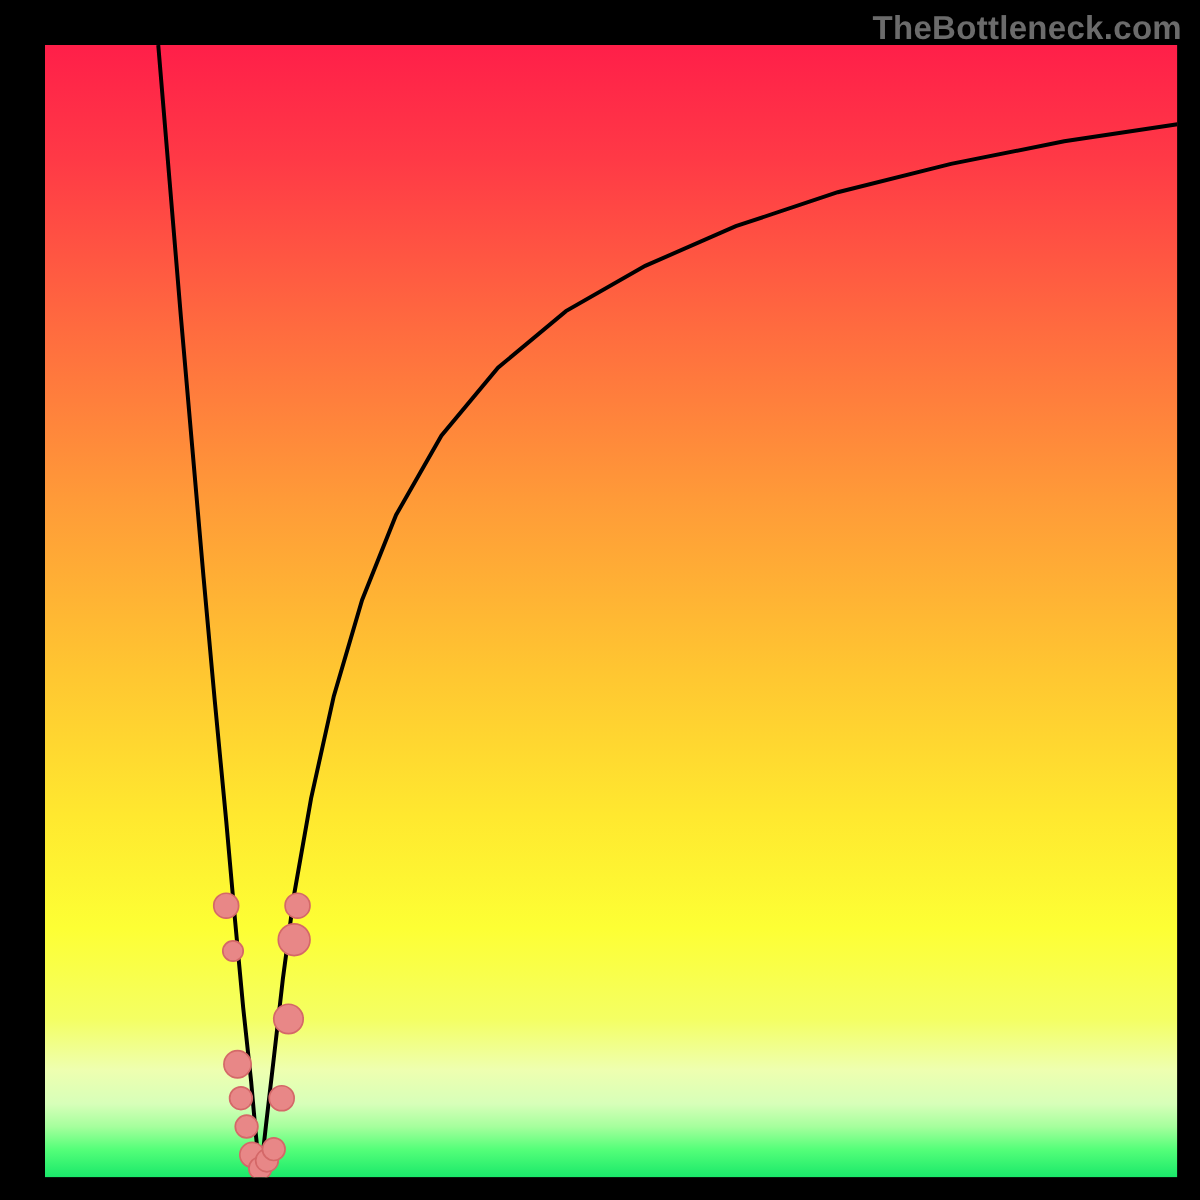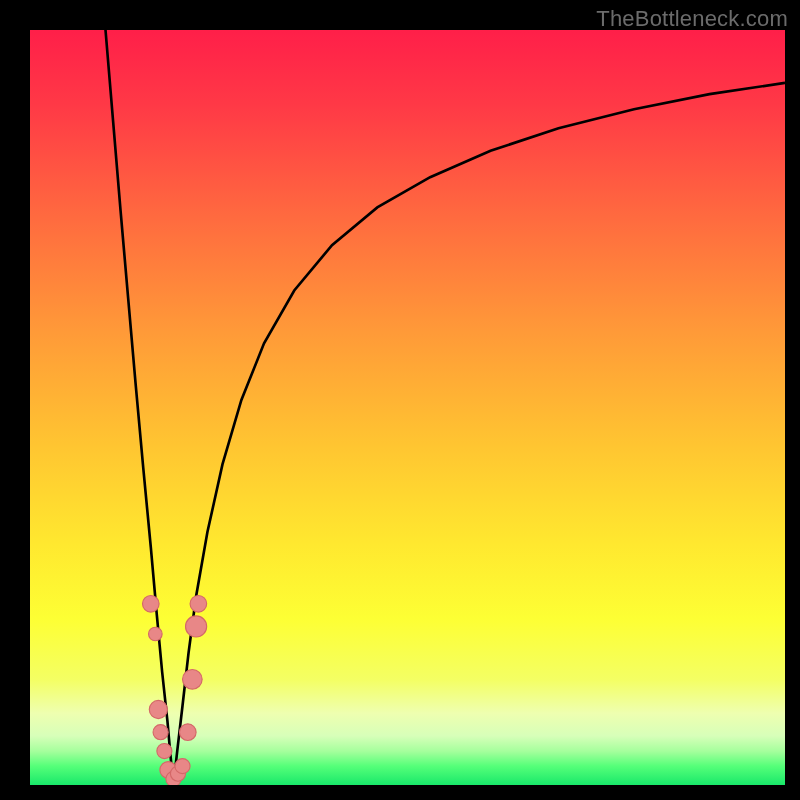--- a/index.html
+++ b/index.html
@@ -40,21 +40,21 @@
     top: 0;
     width: 100%;
     height: 100%;
   }
   .watermark {
     position: absolute;
     top: 6px;
     right: 12px;
     color: #6b6b6b;
     font-size: 22px;
-    font-weight: 400;
+    font-weight: 700;
     letter-spacing: 0.2px;
     user-select: none;
     text-align: right;
   }
 </style>
 </head>
 <body>
 
 <div class="frame">
   <div class="plot">

